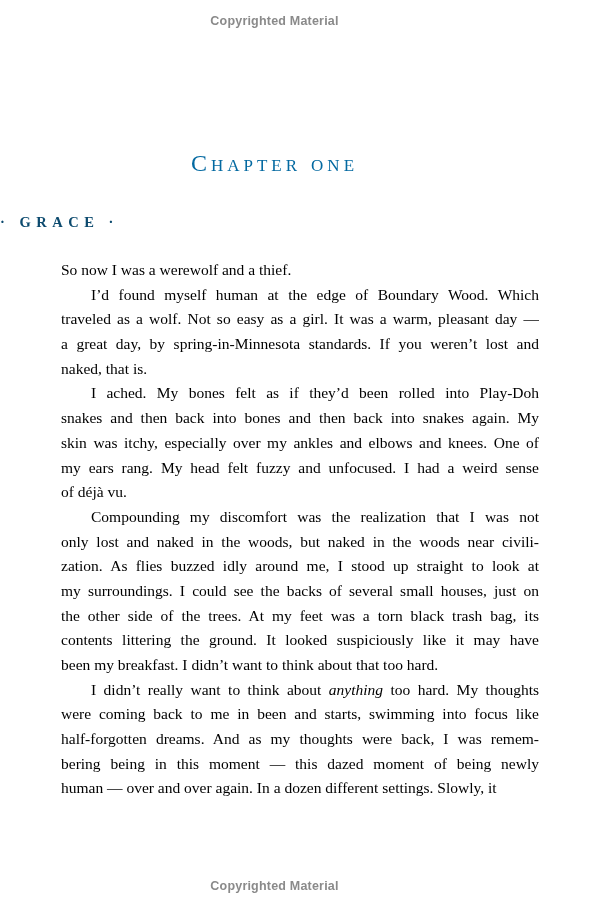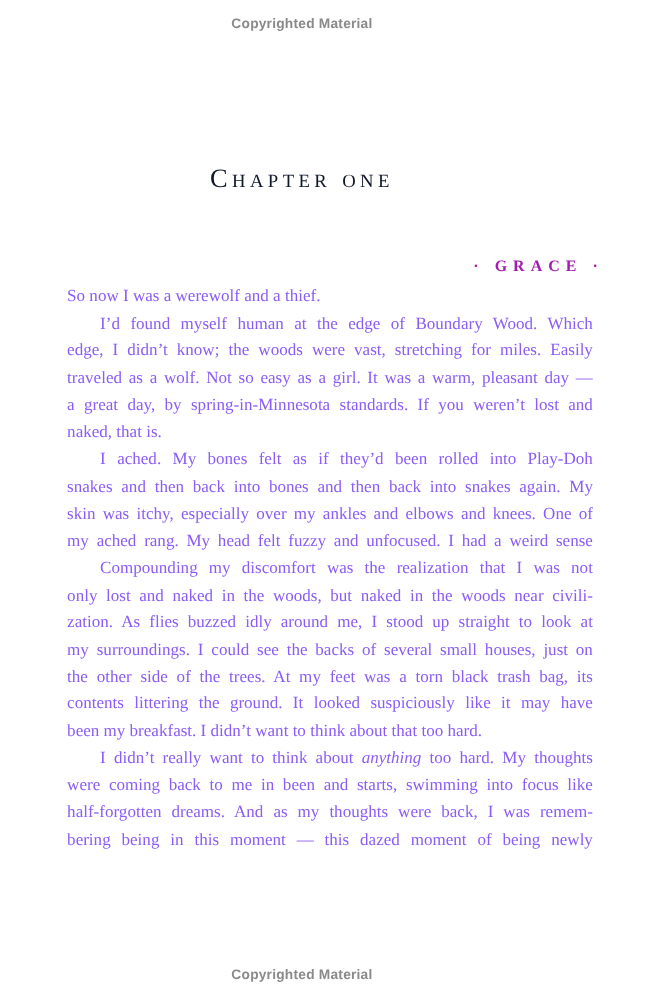--- a/index.html
+++ b/index.html
@@ -27,41 +27,41 @@
   .copyright.bottom { top: 879px; }
   .chapter-title {
     position: absolute;
     top: 150px;
     left: 0;
     width: 100%;
     text-align: center;
     font-variant: small-caps;
     font-size: 24px;
     letter-spacing: 4px;
-    color: #0f172a;
+    color: #0369a1;
     text-transform: lowercase;
   }
   .chapter-title::first-letter { text-transform: uppercase; }
   .subtitle {
     position: absolute;
-    top: 234px;
+    top: 214px;
     left: 0;
     width: 100%;
-    text-align: right;
+    text-align: left;
     font-weight: bold;
     font-size: 14.5px;
     letter-spacing: 5.5px;
-    color: #a21caf;
+    color: #0c4a6e;
   }
   .body-text {
     position: absolute;
     top: 258px;
     left: 61px;
     width: 478px;
-    color: #8b5cf6;
+    color: #000000;
     font-size: 15.5px;
   }
   .para { margin: 0; padding: 0; }
   .line {
     height: 24.7px;
     line-height: 24.7px;
     overflow: hidden;
     text-align: justify;
     text-align-last: justify;
     white-space: normal;
@@ -83,42 +83,43 @@
   <div class="chapter-title">Chapter One</div>
 
   <div class="subtitle">· GRACE ·</div>
 
   <div class="body-text">
       <div class="para">
         <div class="line last">So now I was a werewolf and a thief.</div>
       </div>
       <div class="para">
         <div class="line indent">I’d found myself human at the edge of Boundary Wood. Which</div>
-        <div class="line">edge, I didn’t know; the woods were vast, stretching for miles. Easily</div>
         <div class="line">traveled as a wolf. Not so easy as a girl. It was a warm, pleasant day —</div>
         <div class="line">a great day, by spring-in-Minnesota standards. If you weren’t lost and</div>
         <div class="line last">naked, that is.</div>
       </div>
       <div class="para">
         <div class="line indent">I ached. My bones felt as if they’d been rolled into Play-Doh</div>
         <div class="line">snakes and then back into bones and then back into snakes again. My</div>
         <div class="line">skin was itchy, especially over my ankles and elbows and knees. One of</div>
-        <div class="line">my ached rang. My head felt fuzzy and unfocused. I had a weird sense</div>
+        <div class="line">my ears rang. My head felt fuzzy and unfocused. I had a weird sense</div>
+        <div class="line last">of déjà vu.</div>
       </div>
       <div class="para">
         <div class="line indent">Compounding my discomfort was the realization that I was not</div>
         <div class="line">only lost and naked in the woods, but naked in the woods near civili-</div>
         <div class="line">zation. As flies buzzed idly around me, I stood up straight to look at</div>
         <div class="line">my surroundings. I could see the backs of several small houses, just on</div>
         <div class="line">the other side of the trees. At my feet was a torn black trash bag, its</div>
         <div class="line">contents littering the ground. It looked suspiciously like it may have</div>
         <div class="line last">been my breakfast. I didn’t want to think about that too hard.</div>
       </div>
       <div class="para">
         <div class="line indent">I didn’t really want to think about <em>anything</em> too hard. My thoughts</div>
         <div class="line">were coming back to me in been and starts, swimming into focus like</div>
         <div class="line">half-forgotten dreams. And as my thoughts were back, I was remem-</div>
         <div class="line">bering being in this moment — this dazed moment of being newly</div>
+        <div class="line last">human — over and over again. In a dozen different settings. Slowly, it</div>
       </div>
     </div>
 
   <div class="copyright bottom">Copyrighted Material</div>
 </div>
 
 </body></html>

